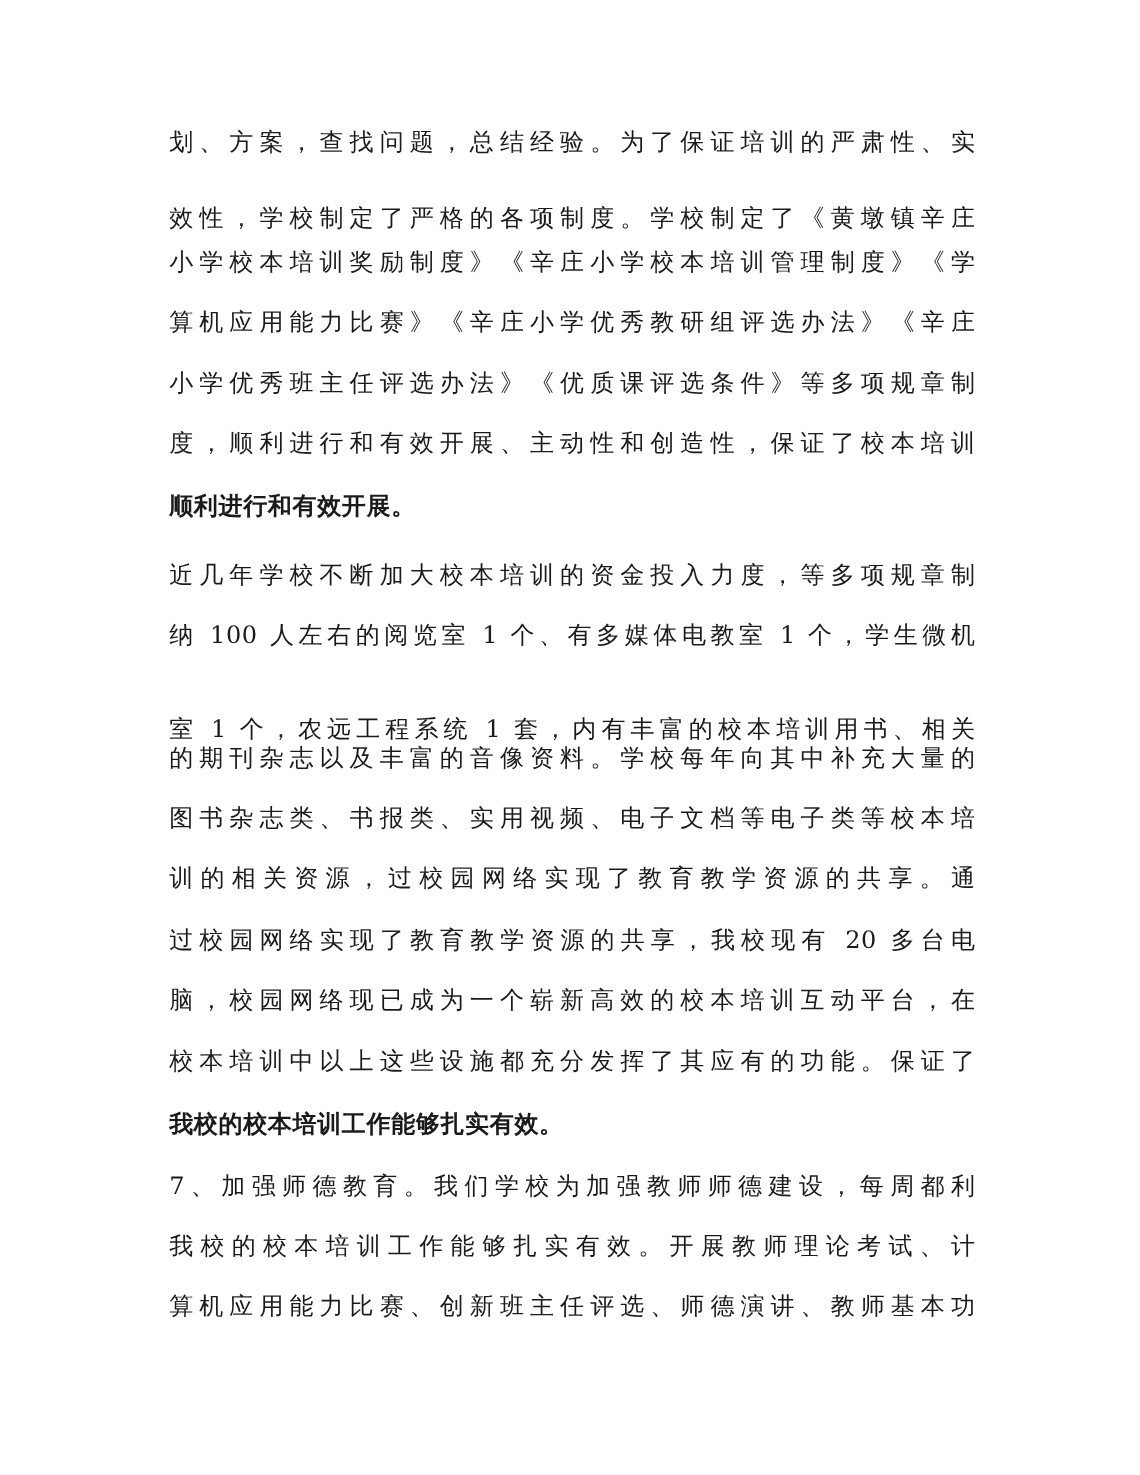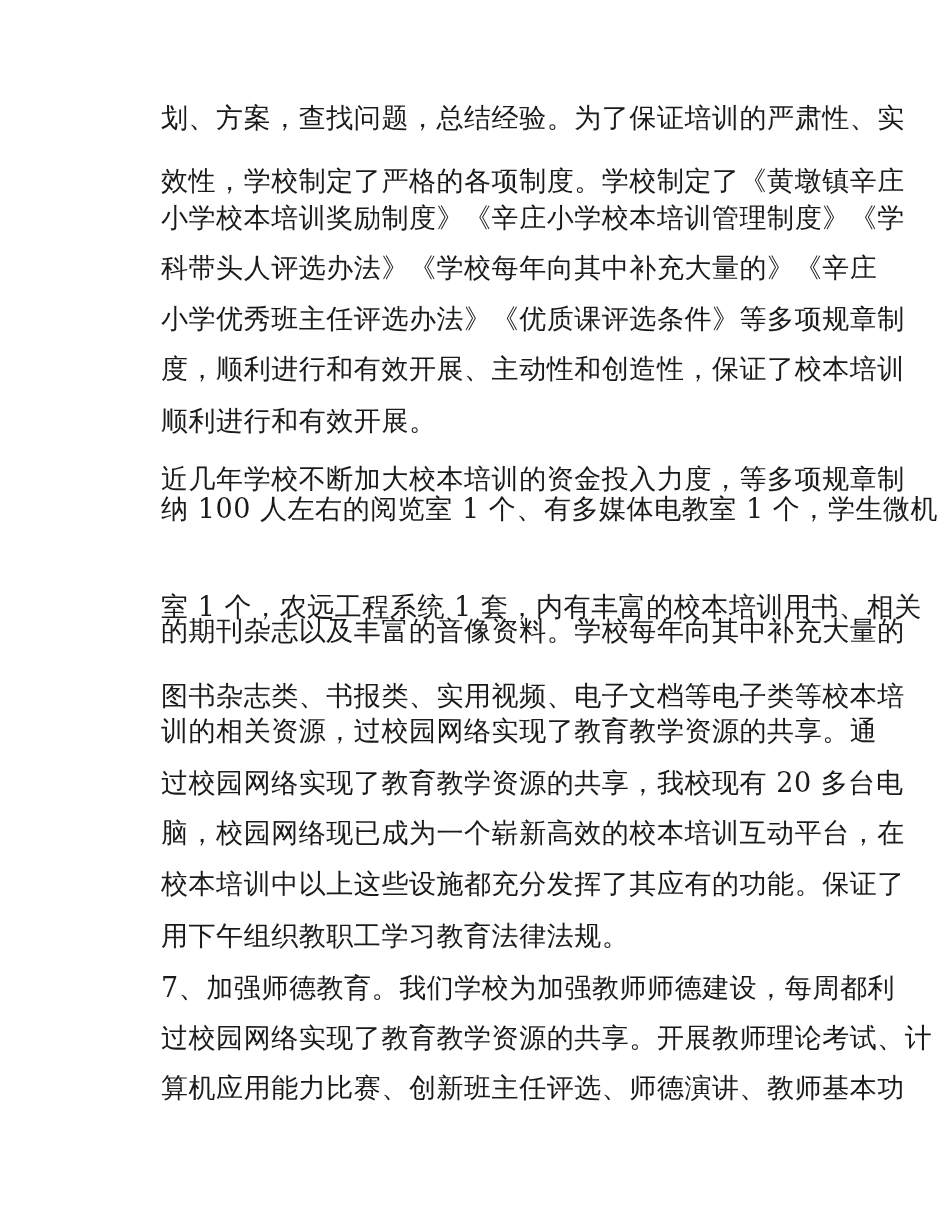--- a/index.html
+++ b/index.html
@@ -20,59 +20,59 @@
       left: 0; top: 0;
       width: 950px;
       height: 1229px;
       background: #ffffff;
     }
     .line {
       position: absolute;
       left: 141px;
       width: 672px;
       height: 30px;
-      font-size: 27px;
+      font-size: 20px;
       line-height: 30px;
       white-space: nowrap;
       letter-spacing: 0.55px;
       text-align: justify;
       text-align-last: justify;
-      margin-left: 20px;
     }
     .line.last {
       text-align-last: left;
+      font-weight: bold;
     }
   </style>
 </head>
 <body>
 
 <div class="page">
 
   <div>
     <div class="line" style="top:103px">划、方案，查找问题，总结经验。为了保证培训的严肃性、实</div>
     <div class="line" style="top:166px">效性，学校制定了严格的各项制度。学校制定了《黄墩镇辛庄</div>
     <div class="line" style="top:203px">小学校本培训奖励制度》《辛庄小学校本培训管理制度》《学</div>
-    <div class="line" style="top:253px">科带头人评选办法》《学校每年向其中补充大量的》《辛庄</div>
+    <div class="line" style="top:253px">算机应用能力比赛》《辛庄小学优秀教研组评选办法》《辛庄</div>
     <div class="line" style="top:304px">小学优秀班主任评选办法》《优质课评选条件》等多项规章制</div>
     <div class="line" style="top:354px">度，顺利进行和有效开展、主动性和创造性，保证了校本培训</div>
     <div class="line last" style="top:406px">顺利进行和有效开展。</div>
   </div>
 
   <div>
     <div class="line" style="top:464px">近几年学校不断加大校本培训的资金投入力度，等多项规章制</div>
-    <div class="line" style="top:494px">纳 100 人左右的阅览室 1 个、有多媒体电教室 1 个，学生微机</div>
+    <div class="line" style="top:514px">纳 100 人左右的阅览室 1 个、有多媒体电教室 1 个，学生微机</div>
     <div class="line" style="top:592px">室 1 个，农远工程系统 1 套，内有丰富的校本培训用书、相关</div>
     <div class="line" style="top:616px">的期刊杂志以及丰富的音像资料。学校每年向其中补充大量的</div>
-    <div class="line" style="top:681px">图书杂志类、书报类、实用视频、电子文档等电子类等校本培</div>
+    <div class="line" style="top:666px">图书杂志类、书报类、实用视频、电子文档等电子类等校本培</div>
     <div class="line" style="top:716px">训的相关资源，过校园网络实现了教育教学资源的共享。通</div>
     <div class="line" style="top:768px">过校园网络实现了教育教学资源的共享，我校现有 20 多台电</div>
     <div class="line" style="top:818px">脑，校园网络现已成为一个崭新高效的校本培训互动平台，在</div>
     <div class="line" style="top:869px">校本培训中以上这些设施都充分发挥了其应有的功能。保证了</div>
-    <div class="line last" style="top:921px">用下午组织教职工学习教育法律法规。</div>
+    <div class="line last" style="top:921px">我校的校本培训工作能够扎实有效。</div>
   </div>
 
   <div>
     <div class="line" style="top:973px">7、加强师德教育。我们学校为加强教师师德建设，每周都利</div>
-    <div class="line" style="top:1023px">过校园网络实现了教育教学资源的共享。开展教师理论考试、计</div>
+    <div class="line" style="top:1023px">我校的校本培训工作能够扎实有效。开展教师理论考试、计</div>
     <div class="line" style="top:1073px">算机应用能力比赛、创新班主任评选、师德演讲、教师基本功</div>
   </div>
 
 </div>
 
 </body></html>

